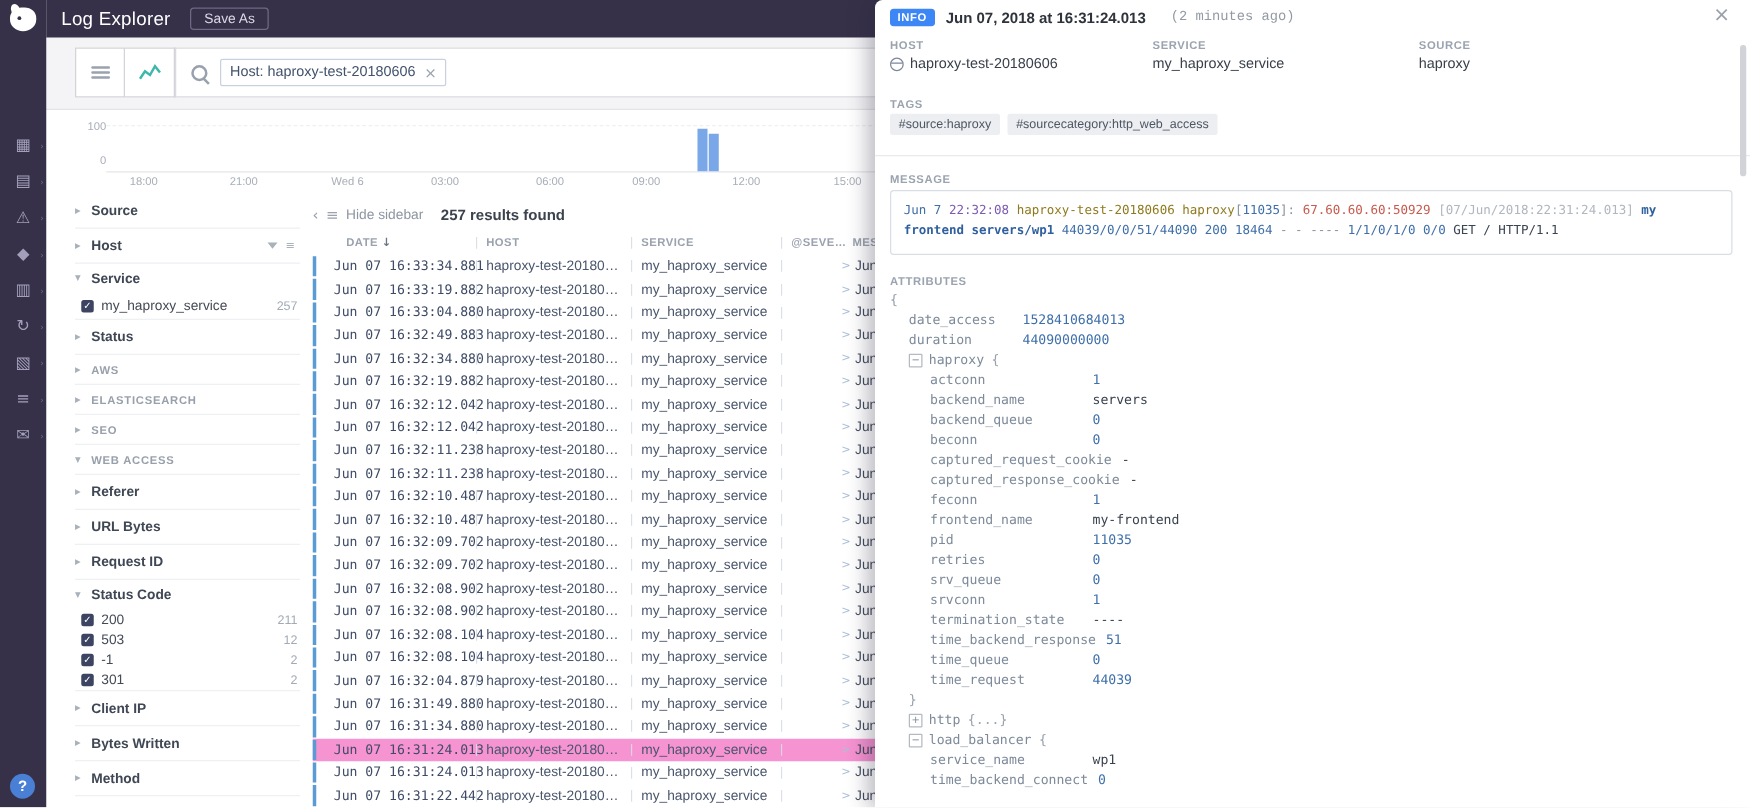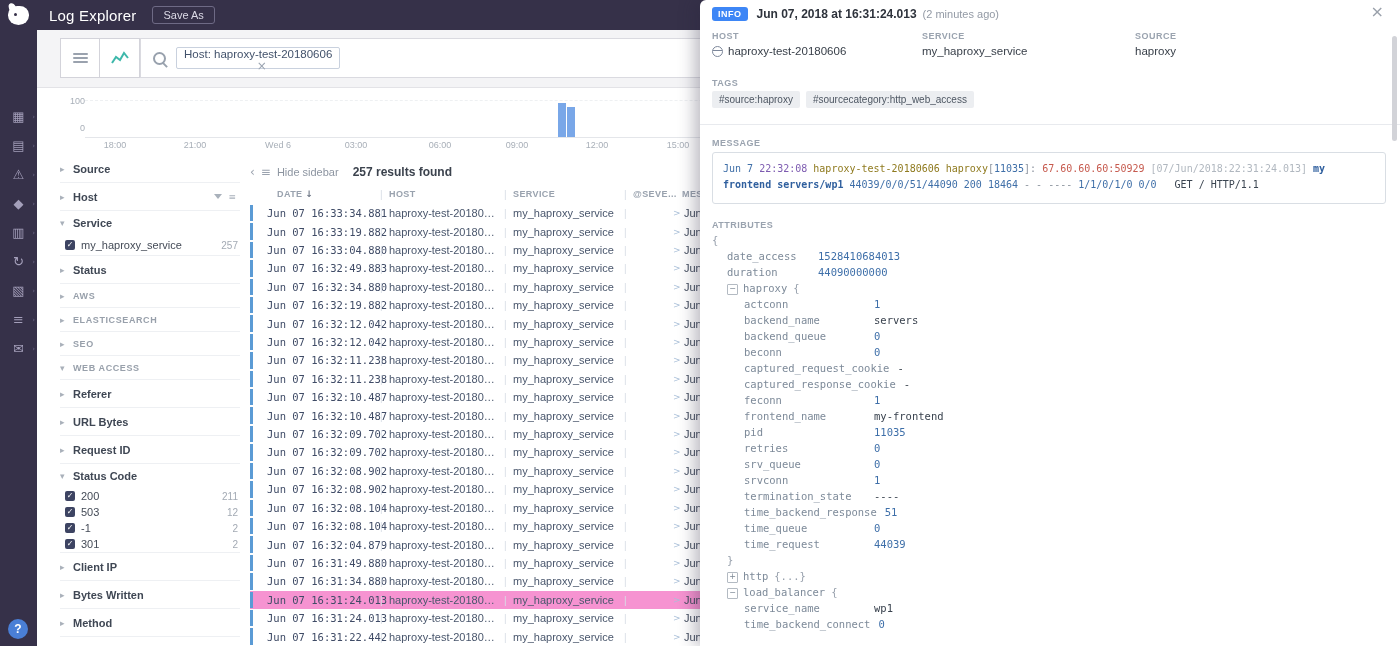--- a/index.html
+++ b/index.html
@@ -26,21 +26,21 @@
 
   
   #searchbar{position:absolute;left:37px;top:30px;width:1363px;height:57px;background:#f4f4f6;border-bottom:1px solid #e3e3e7;z-index:4;}
   .viewbtns{position:absolute;left:23px;top:8px;display:flex;}
   .viewbtn{width:40px;height:40px;background:#fff;border:1px solid #d3d3da;display:flex;align-items:center;justify-content:center;cursor:pointer;box-sizing:border-box;}
   .viewbtn+.viewbtn{border-left:none;}
   .bars i{display:block;width:15px;height:2px;background:#9aa2ae;margin:2px 0;border-radius:1px;}
   #search-input{position:absolute;left:103px;top:8px;right:0;height:40px;background:#fff;border:1px solid #dadae0;border-right:none;display:flex;align-items:center;box-sizing:border-box;cursor:text;}
   .mag{width:9px;height:9px;border:2px solid #98a1ad;border-radius:50%;position:relative;margin-left:12px;flex:none;}
   .mag:after{content:"";position:absolute;width:2px;height:6px;background:#98a1ad;transform:rotate(-45deg);left:9px;top:8px;}
-  .chip{display:inline-flex;align-items:center;height:20px;border:1px solid #c9d1de;border-radius:2px;background:#fff;padding:0 7px;font-size:11.5px;color:#42526b;margin-left:10px;cursor:default;flex-direction:column;}
+  .chip{display:inline-flex;align-items:center;height:20px;border:1px solid #c9d1de;border-radius:2px;background:#fff;padding:0 7px;font-size:11.5px;color:#42526b;margin-left:10px;cursor:default;}
   .chip-x{margin-left:7px;color:#9aa3b0;cursor:pointer;font-size:12px;line-height:1;}
 
   
   #chart{position:absolute;left:37px;top:87px;width:1363px;height:68px;z-index:1;}
   .ylab{position:absolute;left:4px;width:44px;text-align:right;font-size:9px;color:#a8afb8;}
   #plot{position:absolute;left:48px;right:8px;top:13px;height:37px;border-bottom:1px solid #e4e6ea;cursor:crosshair;}
   .gridline{position:absolute;left:0;right:0;top:0;border-top:1px dashed #eef0f2;}
   .cbar{position:absolute;bottom:0;}
   .tick{position:absolute;top:40px;transform:translateX(-50%);font-size:9px;color:#a8afb8;white-space:nowrap;text-align:center;}
 
@@ -89,38 +89,38 @@
   .tc-caret{left:423px;color:#a9bfd8;font-size:9px;font-family:"DejaVu Sans",sans-serif;}
   .tc-msg{left:434px;font-size:11px;color:#414b5c;}
 
   
   #detail{position:absolute;left:700px;top:0;width:700px;height:646px;background:#fff;border-radius:6px 0 0 0;
           box-shadow:-6px 0 16px rgba(40,35,60,.30);z-index:40;}
   .close{position:absolute;right:16px;top:2px;color:#9aa1ab;font-size:16px;cursor:pointer;font-family:"DejaVu Sans",sans-serif;}
   .dhead{position:absolute;left:12px;top:7px;display:flex;align-items:center;}
   .badge{background:#3d86f6;color:#fff;font-size:9px;font-weight:bold;border-radius:3px;padding:2px 6px;letter-spacing:.5px;}
   .dts{margin-left:9px;font-size:12px;font-weight:bold;color:#2e333c;}
-  .dago{margin-left:6px;font-size:11px;color:#939aa5;}
+  .dago{margin-left:20px;font-size:11px;color:#939aa5;font-family:Liberation Mono, monospace;}
   .dmeta{position:absolute;top:31px;}
   .dm-host{left:12px;}.dm-serv{left:222px;}.dm-src{left:435px;}
   .mlabel{font-size:9px;font-weight:bold;color:#9aa3af;letter-spacing:.5px;}
   .mval{margin-top:4px;font-size:11.5px;color:#39404a;display:flex;align-items:center;}
   .hosticon{width:9px;height:9px;border:1px solid #7c879a;border-radius:50%;margin-right:5px;position:relative;flex:none;}
   .hosticon:after{content:"";position:absolute;left:0;right:0;top:3px;border-top:1px solid #7c879a;}
   .sec-label{position:absolute;left:12px;font-size:9px;font-weight:bold;color:#9aa3af;letter-spacing:.5px;}
   #tags-label{top:78px;}
   #tags-row{position:absolute;left:12px;top:91px;display:flex;}
   .tag{background:#eceef1;border-radius:2px;padding:3px 7px;font-size:10px;color:#4d5662;margin-right:6px;cursor:pointer;}
   .ddiv{position:absolute;left:0;right:0;top:124px;border-top:1px solid #e8eaee;}
   #message-label{top:138px;}
   #msgbox{position:absolute;left:12px;right:14px;top:152px;border:1px solid #d9dee4;border-radius:3px;background:#fff;
           padding:8px 10px;font-family:"DejaVu Sans Mono",monospace;font-size:10px;line-height:16px;
           white-space:pre-wrap;word-break:break-word;min-height:34px;}
   .m-blue{color:#3f6fa8;}.m-purple{color:#7d5bb0;}.m-olive{color:#8f7a1e;}.m-gray{color:#8b939e;}
-  .m-red{color:#c65a4e;}.m-lgray{color:#b0b7bf;}.m-bblue{color:#2f5f9e;font-weight:bold;}.m-dark{color:#3a4450;padding-left:12px;}
+  .m-red{color:#c65a4e;}.m-lgray{color:#b0b7bf;}.m-bblue{color:#2f5f9e;font-weight:bold;}.m-dark{color:#3a4450;}
   #attributes-label{top:220px;}
   #attrs{position:absolute;left:12px;right:14px;top:234px;bottom:0;overflow:hidden;}
   .arow{height:16px;white-space:nowrap;font-family:"DejaVu Sans Mono",monospace;font-size:10.5px;}
   .p0{padding-left:0;}.p1{padding-left:15px;}.p2{padding-left:32px;}
   .ak{display:inline-block;color:#7d8a99;}
   .ak.w1{min-width:83px;}.ak.w2{min-width:122px;}
   .av{padding-left:8px;}
   .av.num{color:#3e6fa9;}.av.str{color:#39424e;}
   .apunct{color:#98a1ad;}
   .sfx{margin-left:6px;}

